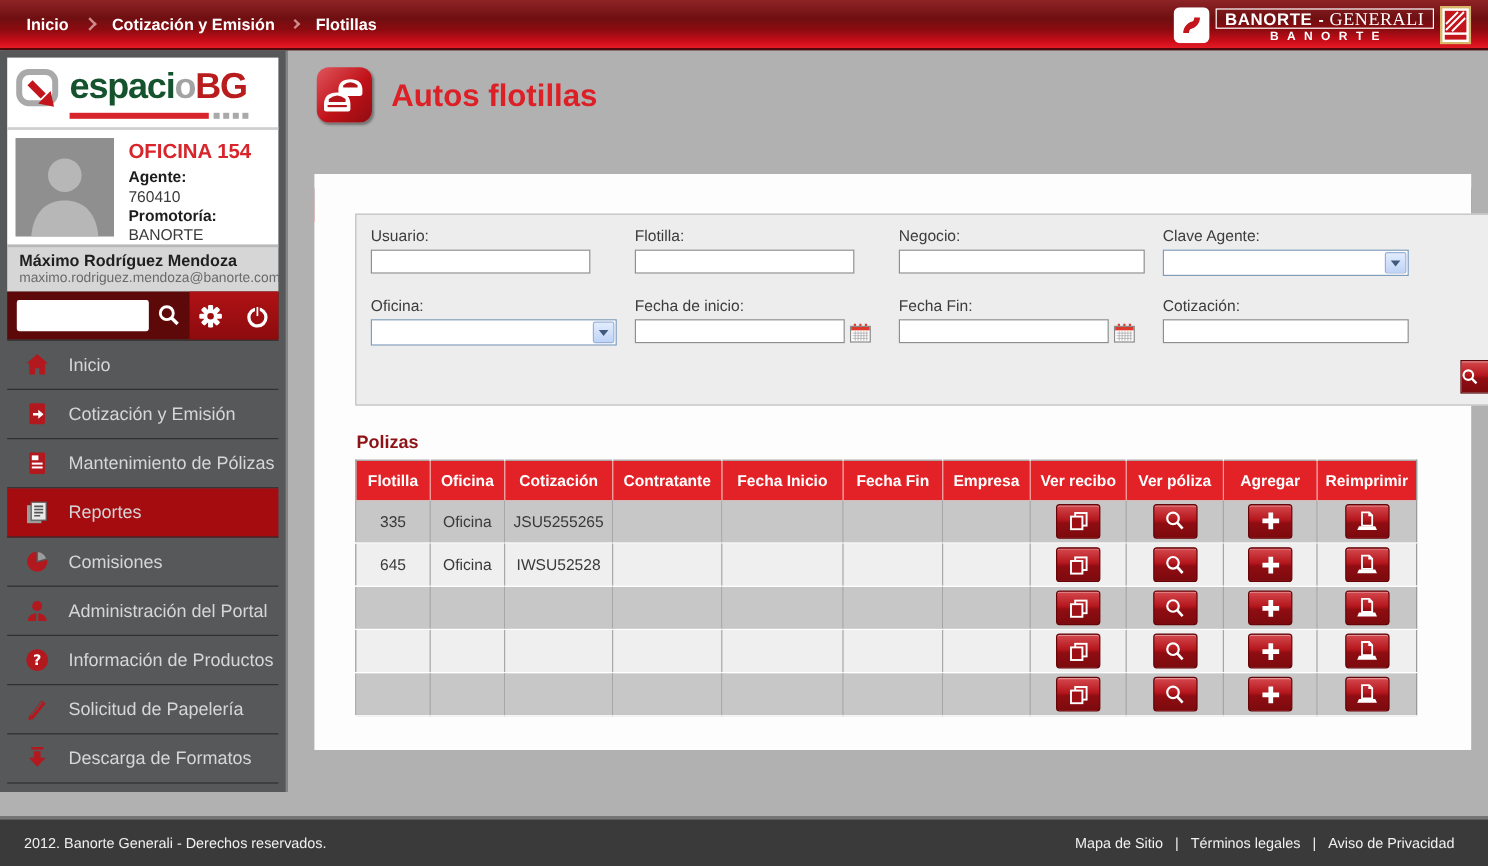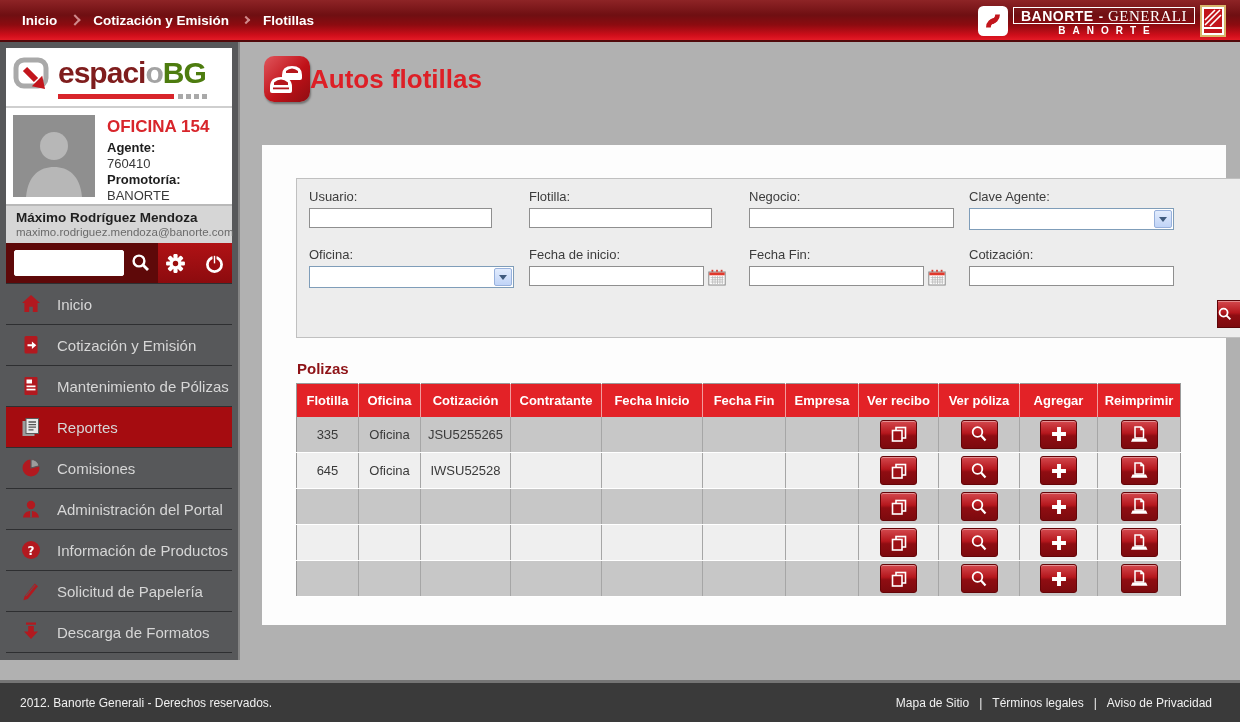--- a/index.html
+++ b/index.html
@@ -25,21 +25,21 @@
   .brand-insurer { color:#fff; font-family:"Liberation Serif", serif; font-size:15px; letter-spacing:.5px; }
   .brand-sub { color:#fff; font-size:10px; font-weight:bold; letter-spacing:7px; margin-top:1px; text-indent:7px; }
   .brand-crest { width:26px; height:32px; }
 
   
   .sidebar { position:absolute; left:0; top:42px; width:238px; height:618px; background:#57585a;
     padding:6px; box-shadow:2px 0 0 rgba(0,0,0,.25); }
   .logo-panel { background:#fff; height:60px; position:relative; border-bottom:2px solid #cfcfcf; }
   .logo-cursor { position:absolute; left:6px; top:6px; }
   .logo-text { position:absolute; left:52px; top:8px; font-size:30px; font-weight:bold; letter-spacing:-1px; }
-  .lg-1 { color:#7f1d1d; } .lg-2 { color:#a3a3a3; position:relative; } .lg-3 { color:#4d7c0f; }
+  .lg-1 { color:#14532d; } .lg-2 { color:#a3a3a3; position:relative; } .lg-3 { color:#b91c1c; }
   .logo-bar { position:absolute; left:52px; bottom:7px; width:116px; height:5px; background:#d8252b; }
   .logo-dots { position:absolute; left:172px; bottom:7px; display:flex; gap:3px; }
   .logo-dots i { width:5px; height:5px; background:#a9a9a9; display:block; }
 
   .profile-panel { background:#fff; height:96px; display:flex; padding:7px; }
   .avatar { width:82px; height:82px; background:#8f8f8f; flex:0 0 auto; }
   .pinfo { margin-left:12px; padding-top:2px; }
   .office { color:#d8252b; font-size:17px; font-weight:bold; margin-bottom:3px; }
   .plabel { font-size:13px; font-weight:bold; color:#1d1d1d; line-height:16px; }
   .pvalue { font-size:13px; color:#3a3a3a; line-height:16px; }
@@ -61,21 +61,21 @@
     border-bottom:1px solid #2e2f31; cursor:pointer; }
   .menu-item.active { background:#a50c10; }
   .mi-icon { width:26px; height:24px; margin-right:13px; display:flex; align-items:center; justify-content:center; }
   .mi-label { color:#d6d6d6; font-size:15px; }
 
   
   .page-title-row { position:absolute; left:264px; top:56px; display:flex; align-items:center; }
   .cars-badge { width:46px; height:46px; border-radius:10px;
     background:linear-gradient(135deg,#e0565c 0%,#c01118 55%,#8f0d12 100%);
     box-shadow:1px 2px 2px rgba(0,0,0,.35); display:flex; align-items:center; justify-content:center; }
-  .page-title { color:#dd1f26; font-size:26px; font-weight:bold; }
+  .page-title { color:#dd1f26; font-size:26px; font-weight:bold; margin-left:16px; }
 
   .panel-head { position:absolute; left:262px; top:117px; width:964px; height:28px;
     background:linear-gradient(180deg,#6d3334 0%,#6e1a1d 45%,#b3121a 80%,#e8101e 100%);
     display:flex; align-items:center;margin-top:40px; }
   .panel-head span { color:#fff; font-size:13.5px; font-weight:bold; padding-left:26px; }
   .panel-body { position:absolute; left:262px; top:145px; width:964px; height:480px; background:#fdfdfd;
     padding:33px 40px 0 34px; }
 
   .form-box { width:1027px; height:160px; background:#ededed; border:1px solid #c0c0c0; position:relative;
     padding:10px 12px; }

